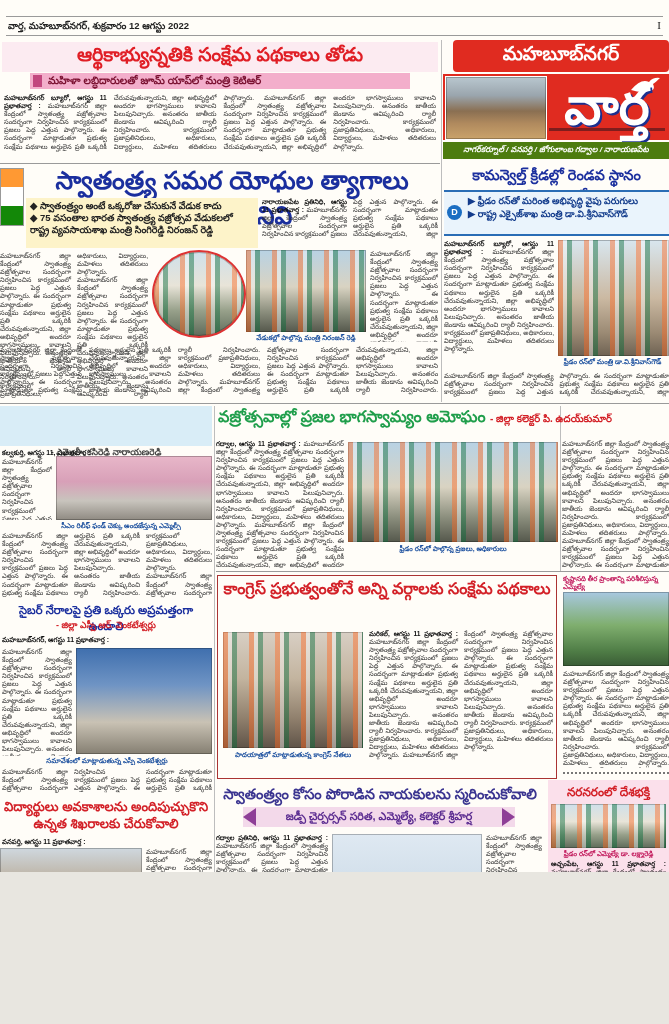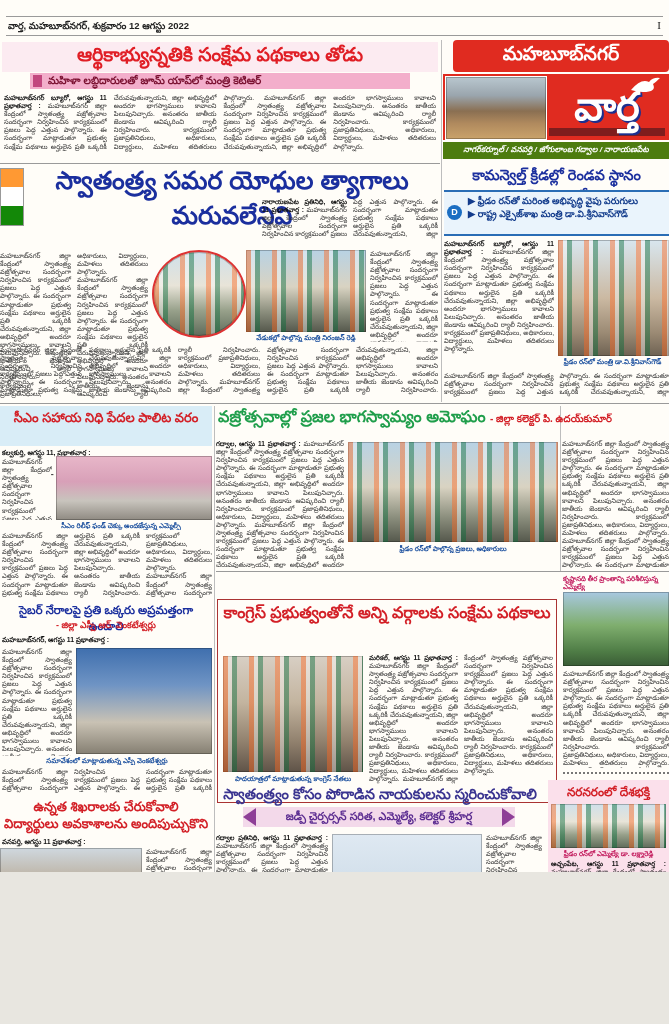--- a/index.html
+++ b/index.html
@@ -49,21 +49,21 @@
 
   <div class="abs" style="left:443px;top:40px;width:226px;height:124px;">
     <div class="abs" style="left:10px;top:0;width:216px;height:32px;background:#e02b20;border-radius:4px;display:flex;align-items:center;justify-content:center;">
       <span style="color:#fff;font-size:19px;font-weight:bold;">మహబూబ్‌నగర్</span>
     </div>
     <div class="abs" style="left:0;top:34px;width:226px;height:66px;background:#e02b20;">
       <div class="ph ph-dam" style="left:2px;top:2px;width:100px;height:62px;border:1px solid #fff;"></div>
       <svg class="abs" style="right:6px;top:2px;" width="34" height="18" viewBox="0 0 34 18">
         <path d="M2 14 Q12 2 20 6 Q24 1 31 2 Q27 6 24 8 Q28 16 14 16 Q8 16 2 14Z" fill="#fff"></path>
       </svg>
-      <div class="abs" style="left:106px;top:10px;width:116px;text-align:center;color:#fff;font-size:40px;font-weight:bold;line-height:44px;text-shadow:2px 2px 0 #1b2f8f;border-bottom:8px solid #7f1d1d;">వార్త</div>
+      <div class="abs" style="left:106px;top:10px;width:116px;text-align:center;color:#fff;font-size:52px;font-weight:bold;line-height:44px;text-shadow:2px 2px 0 #1b2f8f;border-bottom:3px solid #7f1d1d;">వార్త</div>
     </div>
     <div class="abs" style="left:0;top:102px;width:226px;height:17px;background:#4d7c0f;display:flex;align-items:center;justify-content:center;">
       <span style="color:#fff;font-size:8px;font-weight:bold;font-style:italic;white-space:nowrap;">నాగర్‌కర్నూల్ / వనపర్తి / జోగులాంబ గద్వాల / నారాయణపేట</span>
     </div>
   </div>
 
   <div class="abs" style="left:2px;top:40px;width:436px;height:122px;">
     <div class="abs" style="left:0;top:2px;width:436px;background:#fcebf1;text-align:center;font-size:19px;font-weight:bold;color:#e01e25;padding:2px 0;">ఆర్థికాభ్యున్నతికి సంక్షేమ పథకాలు తోడు</div>
     <div class="abs" style="left:28px;top:33px;width:380px;height:16px;background:#f3aecb;display:flex;align-items:center;">
       <span style="width:9px;height:12px;background:#c2477e;margin:0 6px 0 3px;"></span>
@@ -72,20 +72,24 @@
     <div class="abs body cols4" style="left:2px;top:54px;width:432px;height:66px;">
       <span class="dl">మహబూబ్‌నగర్ బ్యూరో, ఆగస్టు 11 ప్రభాతవార్త :</span>
       <span> మహబూబ్‌నగర్ జిల్లా కేంద్రంలో స్వాతంత్ర్య వజ్రోత్సవాల సందర్భంగా నిర్వహించిన కార్యక్రమంలో ప్రజలు పెద్ద ఎత్తున పాల్గొన్నారు. ఈ సందర్భంగా మాట్లాడుతూ ప్రభుత్వ సంక్షేమ పథకాలు అర్హులైన ప్రతి ఒక్కరికీ చేరువవుతున్నాయని, జిల్లా అభివృద్ధిలో అందరూ భాగస్వాములు కావాలని పిలుపునిచ్చారు. అనంతరం జాతీయ జెండాను ఆవిష్కరించి ర్యాలీ నిర్వహించారు. కార్యక్రమంలో ప్రజాప్రతినిధులు, అధికారులు, విద్యార్థులు, మహిళలు తదితరులు పాల్గొన్నారు. మహబూబ్‌నగర్ జిల్లా కేంద్రంలో స్వాతంత్ర్య వజ్రోత్సవాల సందర్భంగా నిర్వహించిన కార్యక్రమంలో ప్రజలు పెద్ద ఎత్తున పాల్గొన్నారు. ఈ సందర్భంగా మాట్లాడుతూ ప్రభుత్వ సంక్షేమ పథకాలు అర్హులైన ప్రతి ఒక్కరికీ చేరువవుతున్నాయని, జిల్లా అభివృద్ధిలో అందరూ భాగస్వాములు కావాలని పిలుపునిచ్చారు. అనంతరం జాతీయ జెండాను ఆవిష్కరించి ర్యాలీ నిర్వహించారు. కార్యక్రమంలో ప్రజాప్రతినిధులు, అధికారులు, విద్యార్థులు, మహిళలు తదితరులు పాల్గొన్నారు.</span>
     </div>
   </div>
   <div class="hr" style="left:0;width:440px;top:163px;"></div>
   <div class="vr" style="left:441px;top:40px;height:362px;"></div>
 
   <div class="abs" style="left:0;top:168px;width:22px;height:56px;border:1px solid #999;background:linear-gradient(180deg,#ff9933 0 33%,#ffffff 33% 66%,#138808 66%);"></div>
   <div class="abs" style="left:26px;top:166px;width:412px;font-size:25px;font-weight:bold;color:#1b2f9e;text-align:center;">స్వాతంత్ర్య సమర యోధుల త్యాగాలు మరువలేనివి</div>
+  <div class="abs" style="left:26px;top:198px;width:232px;height:50px;background:#fdf3c9;padding:2px 4px;box-sizing:border-box;">
+    <div style="font-size:9.5px;font-weight:bold;line-height:12px;">◆ <span>స్వాతంత్ర్యం అంటే ఒక్కరోజు చేసుకునే వేడుక కాదు</span></div>
+    <div style="font-size:9.5px;font-weight:bold;line-height:12px;">◆ <span>75 వసంతాల భారత స్వాతంత్ర్య వజ్రోత్సవ వేడుకలలో రాష్ట్ర వ్యవసాయశాఖ మంత్రి సింగిరెడ్డి నిరంజన్ రెడ్డి</span></div>
+  </div>
   <div class="abs body cols2" style="left:262px;top:198px;width:176px;height:48px;">
     <span class="dl">నారాయణపేట ప్రతినిధి, ఆగస్టు 11 ప్రభాతవార్త :</span>
     <span> మహబూబ్‌నగర్ జిల్లా కేంద్రంలో స్వాతంత్ర్య వజ్రోత్సవాల సందర్భంగా నిర్వహించిన కార్యక్రమంలో ప్రజలు పెద్ద ఎత్తున పాల్గొన్నారు. ఈ సందర్భంగా మాట్లాడుతూ ప్రభుత్వ సంక్షేమ పథకాలు అర్హులైన ప్రతి ఒక్కరికీ చేరువవుతున్నాయని, జిల్లా అభివృద్ధిలో అందరూ భాగస్వాములు కావాలని పిలుపునిచ్చారు. అనంతరం జాతీయ జెండాను ఆవిష్కరించి ర్యాలీ నిర్వహించారు. కార్యక్రమంలో ప్రజాప్రతినిధులు, అధికారులు, విద్యార్థులు, మహిళలు తదితరులు పాల్గొన్నారు.</span>
   </div>
   <div class="abs body cols2" style="left:0;top:252px;width:148px;height:148px;"><span> మహబూబ్‌నగర్ జిల్లా కేంద్రంలో స్వాతంత్ర్య వజ్రోత్సవాల సందర్భంగా నిర్వహించిన కార్యక్రమంలో ప్రజలు పెద్ద ఎత్తున పాల్గొన్నారు. ఈ సందర్భంగా మాట్లాడుతూ ప్రభుత్వ సంక్షేమ పథకాలు అర్హులైన ప్రతి ఒక్కరికీ చేరువవుతున్నాయని, జిల్లా అభివృద్ధిలో అందరూ భాగస్వాములు కావాలని పిలుపునిచ్చారు. అనంతరం జాతీయ జెండాను ఆవిష్కరించి ర్యాలీ నిర్వహించారు. కార్యక్రమంలో ప్రజాప్రతినిధులు, అధికారులు, విద్యార్థులు, మహిళలు తదితరులు పాల్గొన్నారు. మహబూబ్‌నగర్ జిల్లా కేంద్రంలో స్వాతంత్ర్య వజ్రోత్సవాల సందర్భంగా నిర్వహించిన కార్యక్రమంలో ప్రజలు పెద్ద ఎత్తున పాల్గొన్నారు. ఈ సందర్భంగా మాట్లాడుతూ ప్రభుత్వ సంక్షేమ పథకాలు అర్హులైన ప్రతి ఒక్కరికీ చేరువవుతున్నాయని, జిల్లా అభివృద్ధిలో అందరూ భాగస్వాములు కావాలని పిలుపునిచ్చారు. అనంతరం జాతీయ జెండాను ఆవిష్కరించి ర్యాలీ నిర్వహించారు. కార్యక్రమంలో ప్రజాప్రతినిధులు, అధికారులు, విద్యార్థులు, మహిళలు తదితరులు పాల్గొన్నారు.</span></div>
   <div class="ph ph-flags tricolor" style="left:152px;top:250px;width:90px;height:84px;border-radius:50%;border:2px solid #d33;"></div>
   <div class="ph ph-crowd tricolor" style="left:246px;top:250px;width:120px;height:82px;"></div>
   <div class="abs cap" style="left:246px;top:334px;width:120px;">వేడుకల్లో పాల్గొన్న మంత్రి నిరంజన్ రెడ్డి</div>
   <div class="abs body" style="left:370px;top:250px;width:68px;height:92px;"><span> మహబూబ్‌నగర్ జిల్లా కేంద్రంలో స్వాతంత్ర్య వజ్రోత్సవాల సందర్భంగా నిర్వహించిన కార్యక్రమంలో ప్రజలు పెద్ద ఎత్తున పాల్గొన్నారు. ఈ సందర్భంగా మాట్లాడుతూ ప్రభుత్వ సంక్షేమ పథకాలు అర్హులైన ప్రతి ఒక్కరికీ చేరువవుతున్నాయని, జిల్లా అభివృద్ధిలో అందరూ భాగస్వాములు కావాలని పిలుపునిచ్చారు. అనంతరం జాతీయ జెండాను ఆవిష్కరించి ర్యాలీ నిర్వహించారు. కార్యక్రమంలో ప్రజాప్రతినిధులు, అధికారులు, విద్యార్థులు, మహిళలు తదితరులు పాల్గొన్నారు.</span></div>
   <div class="abs body cols5" style="left:0;top:346px;width:438px;height:54px;"><span> మహబూబ్‌నగర్ జిల్లా కేంద్రంలో స్వాతంత్ర్య వజ్రోత్సవాల సందర్భంగా నిర్వహించిన కార్యక్రమంలో ప్రజలు పెద్ద ఎత్తున పాల్గొన్నారు. ఈ సందర్భంగా మాట్లాడుతూ ప్రభుత్వ సంక్షేమ పథకాలు అర్హులైన ప్రతి ఒక్కరికీ చేరువవుతున్నాయని, జిల్లా అభివృద్ధిలో అందరూ భాగస్వాములు కావాలని పిలుపునిచ్చారు. అనంతరం జాతీయ జెండాను ఆవిష్కరించి ర్యాలీ నిర్వహించారు. కార్యక్రమంలో ప్రజాప్రతినిధులు, అధికారులు, విద్యార్థులు, మహిళలు తదితరులు పాల్గొన్నారు. మహబూబ్‌నగర్ జిల్లా కేంద్రంలో స్వాతంత్ర్య వజ్రోత్సవాల సందర్భంగా నిర్వహించిన కార్యక్రమంలో ప్రజలు పెద్ద ఎత్తున పాల్గొన్నారు. ఈ సందర్భంగా మాట్లాడుతూ ప్రభుత్వ సంక్షేమ పథకాలు అర్హులైన ప్రతి ఒక్కరికీ చేరువవుతున్నాయని, జిల్లా అభివృద్ధిలో అందరూ భాగస్వాములు కావాలని పిలుపునిచ్చారు. అనంతరం జాతీయ జెండాను ఆవిష్కరించి ర్యాలీ నిర్వహించారు. కార్యక్రమంలో ప్రజాప్రతినిధులు, అధికారులు, విద్యార్థులు, మహిళలు తదితరులు పాల్గొన్నారు.</span></div>
@@ -102,21 +106,20 @@
   </div>
   <div class="ph ph-run tricolor" style="left:558px;top:240px;width:111px;height:116px;"></div>
   <div class="abs cap" style="left:556px;top:358px;width:113px;">ఫ్రీడం రన్‌లో మంత్రి డా.వి.శ్రీనివాస్‌గౌడ్</div>
   <div class="abs body cols2" style="left:444px;top:372px;width:225px;height:28px;"><span> మహబూబ్‌నగర్ జిల్లా కేంద్రంలో స్వాతంత్ర్య వజ్రోత్సవాల సందర్భంగా నిర్వహించిన కార్యక్రమంలో ప్రజలు పెద్ద ఎత్తున పాల్గొన్నారు. ఈ సందర్భంగా మాట్లాడుతూ ప్రభుత్వ సంక్షేమ పథకాలు అర్హులైన ప్రతి ఒక్కరికీ చేరువవుతున్నాయని, జిల్లా అభివృద్ధిలో అందరూ భాగస్వాములు కావాలని పిలుపునిచ్చారు. అనంతరం జాతీయ జెండాను ఆవిష్కరించి ర్యాలీ నిర్వహించారు. కార్యక్రమంలో ప్రజాప్రతినిధులు, అధికారులు, విద్యార్థులు, మహిళలు తదితరులు పాల్గొన్నారు.</span></div>
 
   <div class="hr" style="left:0;right:0;top:403px;"></div>
   <div class="vr" style="left:214px;top:406px;height:598px;"></div>
   <div class="vr" style="left:560px;top:406px;height:165px;"></div>
 
   <div class="abs" style="left:0;top:406px;width:212px;height:40px;background:#d9edf7;text-align:center;">
-    <div style="padding-top:4px;font-size:13px;font-weight:bold;color:#d32027;">సీఎం సహాయ నిధి పేదల పాలిట వరం</div>
     <div style="font-size:9px;font-weight:bold;color:#444;margin-top:41px;">- ఎమ్మెల్సీ కసిరెడ్డి నారాయణరెడ్డి</div>
   </div>
   <div class="abs dlx" style="left:2px;top:449px;width:210px;">కల్వకుర్తి, ఆగస్టు 11, ప్రభాతవార్త :</div>
   <div class="abs body" style="left:2px;top:458px;width:50px;height:62px;"><span> మహబూబ్‌నగర్ జిల్లా కేంద్రంలో స్వాతంత్ర్య వజ్రోత్సవాల సందర్భంగా నిర్వహించిన కార్యక్రమంలో ప్రజలు పెద్ద ఎత్తున పాల్గొన్నారు. ఈ సందర్భంగా మాట్లాడుతూ ప్రభుత్వ సంక్షేమ పథకాలు అర్హులైన ప్రతి ఒక్కరికీ చేరువవుతున్నాయని, జిల్లా అభివృద్ధిలో అందరూ భాగస్వాములు కావాలని పిలుపునిచ్చారు. అనంతరం జాతీయ జెండాను ఆవిష్కరించి ర్యాలీ నిర్వహించారు. కార్యక్రమంలో ప్రజాప్రతినిధులు, అధికారులు, విద్యార్థులు, మహిళలు తదితరులు పాల్గొన్నారు.</span></div>
   <div class="ph ph-pink" style="left:56px;top:456px;width:156px;height:64px;"></div>
   <div class="abs cap" style="left:30px;top:522px;width:182px;">సీఎం రిలీఫ్ ఫండ్ చెక్కు అందజేస్తున్న ఎమ్మెల్సీ</div>
   <div class="abs body cols3" style="left:2px;top:532px;width:210px;height:66px;"><span> మహబూబ్‌నగర్ జిల్లా కేంద్రంలో స్వాతంత్ర్య వజ్రోత్సవాల సందర్భంగా నిర్వహించిన కార్యక్రమంలో ప్రజలు పెద్ద ఎత్తున పాల్గొన్నారు. ఈ సందర్భంగా మాట్లాడుతూ ప్రభుత్వ సంక్షేమ పథకాలు అర్హులైన ప్రతి ఒక్కరికీ చేరువవుతున్నాయని, జిల్లా అభివృద్ధిలో అందరూ భాగస్వాములు కావాలని పిలుపునిచ్చారు. అనంతరం జాతీయ జెండాను ఆవిష్కరించి ర్యాలీ నిర్వహించారు. కార్యక్రమంలో ప్రజాప్రతినిధులు, అధికారులు, విద్యార్థులు, మహిళలు తదితరులు పాల్గొన్నారు. మహబూబ్‌నగర్ జిల్లా కేంద్రంలో స్వాతంత్ర్య వజ్రోత్సవాల సందర్భంగా నిర్వహించిన కార్యక్రమంలో ప్రజలు పెద్ద ఎత్తున పాల్గొన్నారు. ఈ సందర్భంగా మాట్లాడుతూ ప్రభుత్వ సంక్షేమ పథకాలు అర్హులైన ప్రతి ఒక్కరికీ చేరువవుతున్నాయని, జిల్లా అభివృద్ధిలో అందరూ భాగస్వాములు కావాలని పిలుపునిచ్చారు. అనంతరం జాతీయ జెండాను ఆవిష్కరించి ర్యాలీ నిర్వహించారు. కార్యక్రమంలో ప్రజాప్రతినిధులు, అధికారులు, విద్యార్థులు, మహిళలు తదితరులు పాల్గొన్నారు.</span></div>
 
   <div class="abs" style="left:218px;top:408px;width:451px;white-space:nowrap;">
     <span style="font-size:16px;font-weight:bold;color:#1f9e4b;">వజ్రోత్సవాల్లో ప్రజల భాగస్వామ్యం అమోఘం</span>
@@ -124,21 +127,21 @@
   </div>
   <div class="abs body" style="left:216px;top:440px;width:128px;height:128px;">
     <span class="dl">గద్వాల, ఆగస్టు 11 ప్రభాతవార్త :</span>
     <span> మహబూబ్‌నగర్ జిల్లా కేంద్రంలో స్వాతంత్ర్య వజ్రోత్సవాల సందర్భంగా నిర్వహించిన కార్యక్రమంలో ప్రజలు పెద్ద ఎత్తున పాల్గొన్నారు. ఈ సందర్భంగా మాట్లాడుతూ ప్రభుత్వ సంక్షేమ పథకాలు అర్హులైన ప్రతి ఒక్కరికీ చేరువవుతున్నాయని, జిల్లా అభివృద్ధిలో అందరూ భాగస్వాములు కావాలని పిలుపునిచ్చారు. అనంతరం జాతీయ జెండాను ఆవిష్కరించి ర్యాలీ నిర్వహించారు. కార్యక్రమంలో ప్రజాప్రతినిధులు, అధికారులు, విద్యార్థులు, మహిళలు తదితరులు పాల్గొన్నారు. మహబూబ్‌నగర్ జిల్లా కేంద్రంలో స్వాతంత్ర్య వజ్రోత్సవాల సందర్భంగా నిర్వహించిన కార్యక్రమంలో ప్రజలు పెద్ద ఎత్తున పాల్గొన్నారు. ఈ సందర్భంగా మాట్లాడుతూ ప్రభుత్వ సంక్షేమ పథకాలు అర్హులైన ప్రతి ఒక్కరికీ చేరువవుతున్నాయని, జిల్లా అభివృద్ధిలో అందరూ భాగస్వాములు కావాలని పిలుపునిచ్చారు. అనంతరం జాతీయ జెండాను ఆవిష్కరించి ర్యాలీ నిర్వహించారు. కార్యక్రమంలో ప్రజాప్రతినిధులు, అధికారులు, విద్యార్థులు, మహిళలు తదితరులు పాల్గొన్నారు.</span>
   </div>
   <div class="ph ph-crowd tricolor" style="left:348px;top:442px;width:210px;height:100px;"></div>
   <div class="abs cap" style="left:348px;top:545px;width:210px;">ఫ్రీడం రన్‌లో పాల్గొన్న ప్రజలు, అధికారులు</div>
   <div class="abs body" style="left:562px;top:440px;width:107px;height:128px;"><span> మహబూబ్‌నగర్ జిల్లా కేంద్రంలో స్వాతంత్ర్య వజ్రోత్సవాల సందర్భంగా నిర్వహించిన కార్యక్రమంలో ప్రజలు పెద్ద ఎత్తున పాల్గొన్నారు. ఈ సందర్భంగా మాట్లాడుతూ ప్రభుత్వ సంక్షేమ పథకాలు అర్హులైన ప్రతి ఒక్కరికీ చేరువవుతున్నాయని, జిల్లా అభివృద్ధిలో అందరూ భాగస్వాములు కావాలని పిలుపునిచ్చారు. అనంతరం జాతీయ జెండాను ఆవిష్కరించి ర్యాలీ నిర్వహించారు. కార్యక్రమంలో ప్రజాప్రతినిధులు, అధికారులు, విద్యార్థులు, మహిళలు తదితరులు పాల్గొన్నారు. మహబూబ్‌నగర్ జిల్లా కేంద్రంలో స్వాతంత్ర్య వజ్రోత్సవాల సందర్భంగా నిర్వహించిన కార్యక్రమంలో ప్రజలు పెద్ద ఎత్తున పాల్గొన్నారు. ఈ సందర్భంగా మాట్లాడుతూ ప్రభుత్వ సంక్షేమ పథకాలు అర్హులైన ప్రతి ఒక్కరికీ చేరువవుతున్నాయని, జిల్లా అభివృద్ధిలో అందరూ భాగస్వాములు కావాలని పిలుపునిచ్చారు. అనంతరం జాతీయ జెండాను ఆవిష్కరించి ర్యాలీ నిర్వహించారు. కార్యక్రమంలో ప్రజాప్రతినిధులు, అధికారులు, విద్యార్థులు, మహిళలు తదితరులు పాల్గొన్నారు.</span></div>
   <div class="hr" style="left:216px;right:0;top:571px;"></div>
 
-  <div class="abs" style="left:217px;top:575px;width:340px;height:204px;border:1px solid #a33;box-sizing:border-box;margin-top:24px;">
+  <div class="abs" style="left:217px;top:575px;width:340px;height:204px;border:1px solid #a33;box-sizing:border-box;">
     <div style="margin-top:4px;text-align:center;font-size:16px;font-weight:bold;color:#d32027;">కాంగ్రెస్ ప్రభుత్వంతోనే అన్ని వర్గాలకు సంక్షేమ పథకాలు</div>
     <div class="ph ph-meeting2 tricolor" style="left:5px;top:56px;width:140px;height:116px;"></div>
     <div class="abs cap" style="left:5px;top:175px;width:140px;">పాదయాత్రలో మాట్లాడుతున్న కాంగ్రెస్ నేతలు</div>
     <div class="abs body cols2" style="left:151px;top:54px;width:184px;height:144px;">
       <span class="dl">మరికల్, ఆగస్టు 11 ప్రభాతవార్త :</span>
       <span> మహబూబ్‌నగర్ జిల్లా కేంద్రంలో స్వాతంత్ర్య వజ్రోత్సవాల సందర్భంగా నిర్వహించిన కార్యక్రమంలో ప్రజలు పెద్ద ఎత్తున పాల్గొన్నారు. ఈ సందర్భంగా మాట్లాడుతూ ప్రభుత్వ సంక్షేమ పథకాలు అర్హులైన ప్రతి ఒక్కరికీ చేరువవుతున్నాయని, జిల్లా అభివృద్ధిలో అందరూ భాగస్వాములు కావాలని పిలుపునిచ్చారు. అనంతరం జాతీయ జెండాను ఆవిష్కరించి ర్యాలీ నిర్వహించారు. కార్యక్రమంలో ప్రజాప్రతినిధులు, అధికారులు, విద్యార్థులు, మహిళలు తదితరులు పాల్గొన్నారు. మహబూబ్‌నగర్ జిల్లా కేంద్రంలో స్వాతంత్ర్య వజ్రోత్సవాల సందర్భంగా నిర్వహించిన కార్యక్రమంలో ప్రజలు పెద్ద ఎత్తున పాల్గొన్నారు. ఈ సందర్భంగా మాట్లాడుతూ ప్రభుత్వ సంక్షేమ పథకాలు అర్హులైన ప్రతి ఒక్కరికీ చేరువవుతున్నాయని, జిల్లా అభివృద్ధిలో అందరూ భాగస్వాములు కావాలని పిలుపునిచ్చారు. అనంతరం జాతీయ జెండాను ఆవిష్కరించి ర్యాలీ నిర్వహించారు. కార్యక్రమంలో ప్రజాప్రతినిధులు, అధికారులు, విద్యార్థులు, మహిళలు తదితరులు పాల్గొన్నారు.</span>
     </div>
   </div>
 
   <div class="abs cap pink" style="left:563px;top:575px;width:106px;text-align:left;">కృష్ణానది తీర ప్రాంతాన్ని పరిశీలిస్తున్న ఎమ్మెల్యే</div>
@@ -148,22 +151,22 @@
 
   <div class="abs" style="left:0;top:604px;width:212px;text-align:center;font-size:11.5px;font-weight:bold;color:#1b2f9e;">సైబర్ నేరాలపై ప్రతి ఒక్కరు అప్రమత్తంగా ఉండాలి</div>
   <div class="abs" style="left:0;top:620px;width:212px;text-align:center;font-size:9px;font-weight:bold;color:#d32027;">- జిల్లా ఎస్పీ ఆర్. వెంకటేశ్వర్లు</div>
   <div class="abs dlx" style="left:2px;top:636px;width:210px;">మహబూబ్‌నగర్, ఆగస్టు 11 ప్రభాతవార్త :</div>
   <div class="abs body" style="left:2px;top:648px;width:70px;height:108px;"><span> మహబూబ్‌నగర్ జిల్లా కేంద్రంలో స్వాతంత్ర్య వజ్రోత్సవాల సందర్భంగా నిర్వహించిన కార్యక్రమంలో ప్రజలు పెద్ద ఎత్తున పాల్గొన్నారు. ఈ సందర్భంగా మాట్లాడుతూ ప్రభుత్వ సంక్షేమ పథకాలు అర్హులైన ప్రతి ఒక్కరికీ చేరువవుతున్నాయని, జిల్లా అభివృద్ధిలో అందరూ భాగస్వాములు కావాలని పిలుపునిచ్చారు. అనంతరం జాతీయ జెండాను ఆవిష్కరించి ర్యాలీ నిర్వహించారు. కార్యక్రమంలో ప్రజాప్రతినిధులు, అధికారులు, విద్యార్థులు, మహిళలు తదితరులు పాల్గొన్నారు.</span></div>
   <div class="ph ph-police" style="left:76px;top:648px;width:136px;height:106px;"></div>
   <div class="abs cap" style="left:2px;top:757px;width:210px;">సమావేశంలో మాట్లాడుతున్న ఎస్పీ వెంకటేశ్వర్లు</div>
   <div class="abs body cols3" style="left:2px;top:768px;width:210px;height:26px;"><span> మహబూబ్‌నగర్ జిల్లా కేంద్రంలో స్వాతంత్ర్య వజ్రోత్సవాల సందర్భంగా నిర్వహించిన కార్యక్రమంలో ప్రజలు పెద్ద ఎత్తున పాల్గొన్నారు. ఈ సందర్భంగా మాట్లాడుతూ ప్రభుత్వ సంక్షేమ పథకాలు అర్హులైన ప్రతి ఒక్కరికీ చేరువవుతున్నాయని, జిల్లా అభివృద్ధిలో అందరూ భాగస్వాములు కావాలని పిలుపునిచ్చారు. అనంతరం జాతీయ జెండాను ఆవిష్కరించి ర్యాలీ నిర్వహించారు. కార్యక్రమంలో ప్రజాప్రతినిధులు, అధికారులు, విద్యార్థులు, మహిళలు తదితరులు పాల్గొన్నారు.</span></div>
 
   <div class="abs" style="left:0;top:798px;width:212px;text-align:center;font-size:13px;font-weight:bold;color:#d32027;line-height:17px;">
+    <div>విద్యార్థులు అవకాశాలను అందిపుచ్చుకొని</div>
     <div>ఉన్నత శిఖరాలకు చేరుకోవాలి</div>
-    <div>విద్యార్థులు అవకాశాలను అందిపుచ్చుకొని</div>
   </div>
   <div class="abs dlx" style="left:2px;top:838px;width:210px;">వనపర్తి, ఆగస్టు 11 ప్రభాతవార్త :</div>
   <div class="ph ph-meeting" style="left:0;top:848px;width:142px;height:66px;"></div>
   <div class="abs body" style="left:146px;top:848px;width:66px;height:66px;"><span> మహబూబ్‌నగర్ జిల్లా కేంద్రంలో స్వాతంత్ర్య వజ్రోత్సవాల సందర్భంగా నిర్వహించిన కార్యక్రమంలో ప్రజలు పెద్ద ఎత్తున పాల్గొన్నారు. ఈ సందర్భంగా మాట్లాడుతూ ప్రభుత్వ సంక్షేమ పథకాలు అర్హులైన ప్రతి ఒక్కరికీ చేరువవుతున్నాయని, జిల్లా అభివృద్ధిలో అందరూ భాగస్వాములు కావాలని పిలుపునిచ్చారు. అనంతరం జాతీయ జెండాను ఆవిష్కరించి ర్యాలీ నిర్వహించారు. కార్యక్రమంలో ప్రజాప్రతినిధులు, అధికారులు, విద్యార్థులు, మహిళలు తదితరులు పాల్గొన్నారు.</span></div>
   <div class="abs cap" style="left:0;top:916px;width:142px;">సమావేశంలో మాట్లాడుతున్న ఎమ్మెల్యే</div>
   <div class="abs body cols3" style="left:0;top:927px;width:211px;height:76px;"><span> మహబూబ్‌నగర్ జిల్లా కేంద్రంలో స్వాతంత్ర్య వజ్రోత్సవాల సందర్భంగా నిర్వహించిన కార్యక్రమంలో ప్రజలు పెద్ద ఎత్తున పాల్గొన్నారు. ఈ సందర్భంగా మాట్లాడుతూ ప్రభుత్వ సంక్షేమ పథకాలు అర్హులైన ప్రతి ఒక్కరికీ చేరువవుతున్నాయని, జిల్లా అభివృద్ధిలో అందరూ భాగస్వాములు కావాలని పిలుపునిచ్చారు. అనంతరం జాతీయ జెండాను ఆవిష్కరించి ర్యాలీ నిర్వహించారు. కార్యక్రమంలో ప్రజాప్రతినిధులు, అధికారులు, విద్యార్థులు, మహిళలు తదితరులు పాల్గొన్నారు. మహబూబ్‌నగర్ జిల్లా కేంద్రంలో స్వాతంత్ర్య వజ్రోత్సవాల సందర్భంగా నిర్వహించిన కార్యక్రమంలో ప్రజలు పెద్ద ఎత్తున పాల్గొన్నారు. ఈ సందర్భంగా మాట్లాడుతూ ప్రభుత్వ సంక్షేమ పథకాలు అర్హులైన ప్రతి ఒక్కరికీ చేరువవుతున్నాయని, జిల్లా అభివృద్ధిలో అందరూ భాగస్వాములు కావాలని పిలుపునిచ్చారు. అనంతరం జాతీయ జెండాను ఆవిష్కరించి ర్యాలీ నిర్వహించారు. కార్యక్రమంలో ప్రజాప్రతినిధులు, అధికారులు, విద్యార్థులు, మహిళలు తదితరులు పాల్గొన్నారు.</span></div>
 
   <div class="abs" style="left:243px;top:807px;width:272px;height:20px;background:#f3d9ea;display:flex;align-items:center;justify-content:space-between;">
     <span class="chevL"></span>
     <span style="font-size:11px;font-weight:bold;color:#5c2d91;">జడ్పీ చైర్పర్సన్ సరిత, ఎమ్మెల్యే, కలెక్టర్ శ్రీహర్ష</span>

